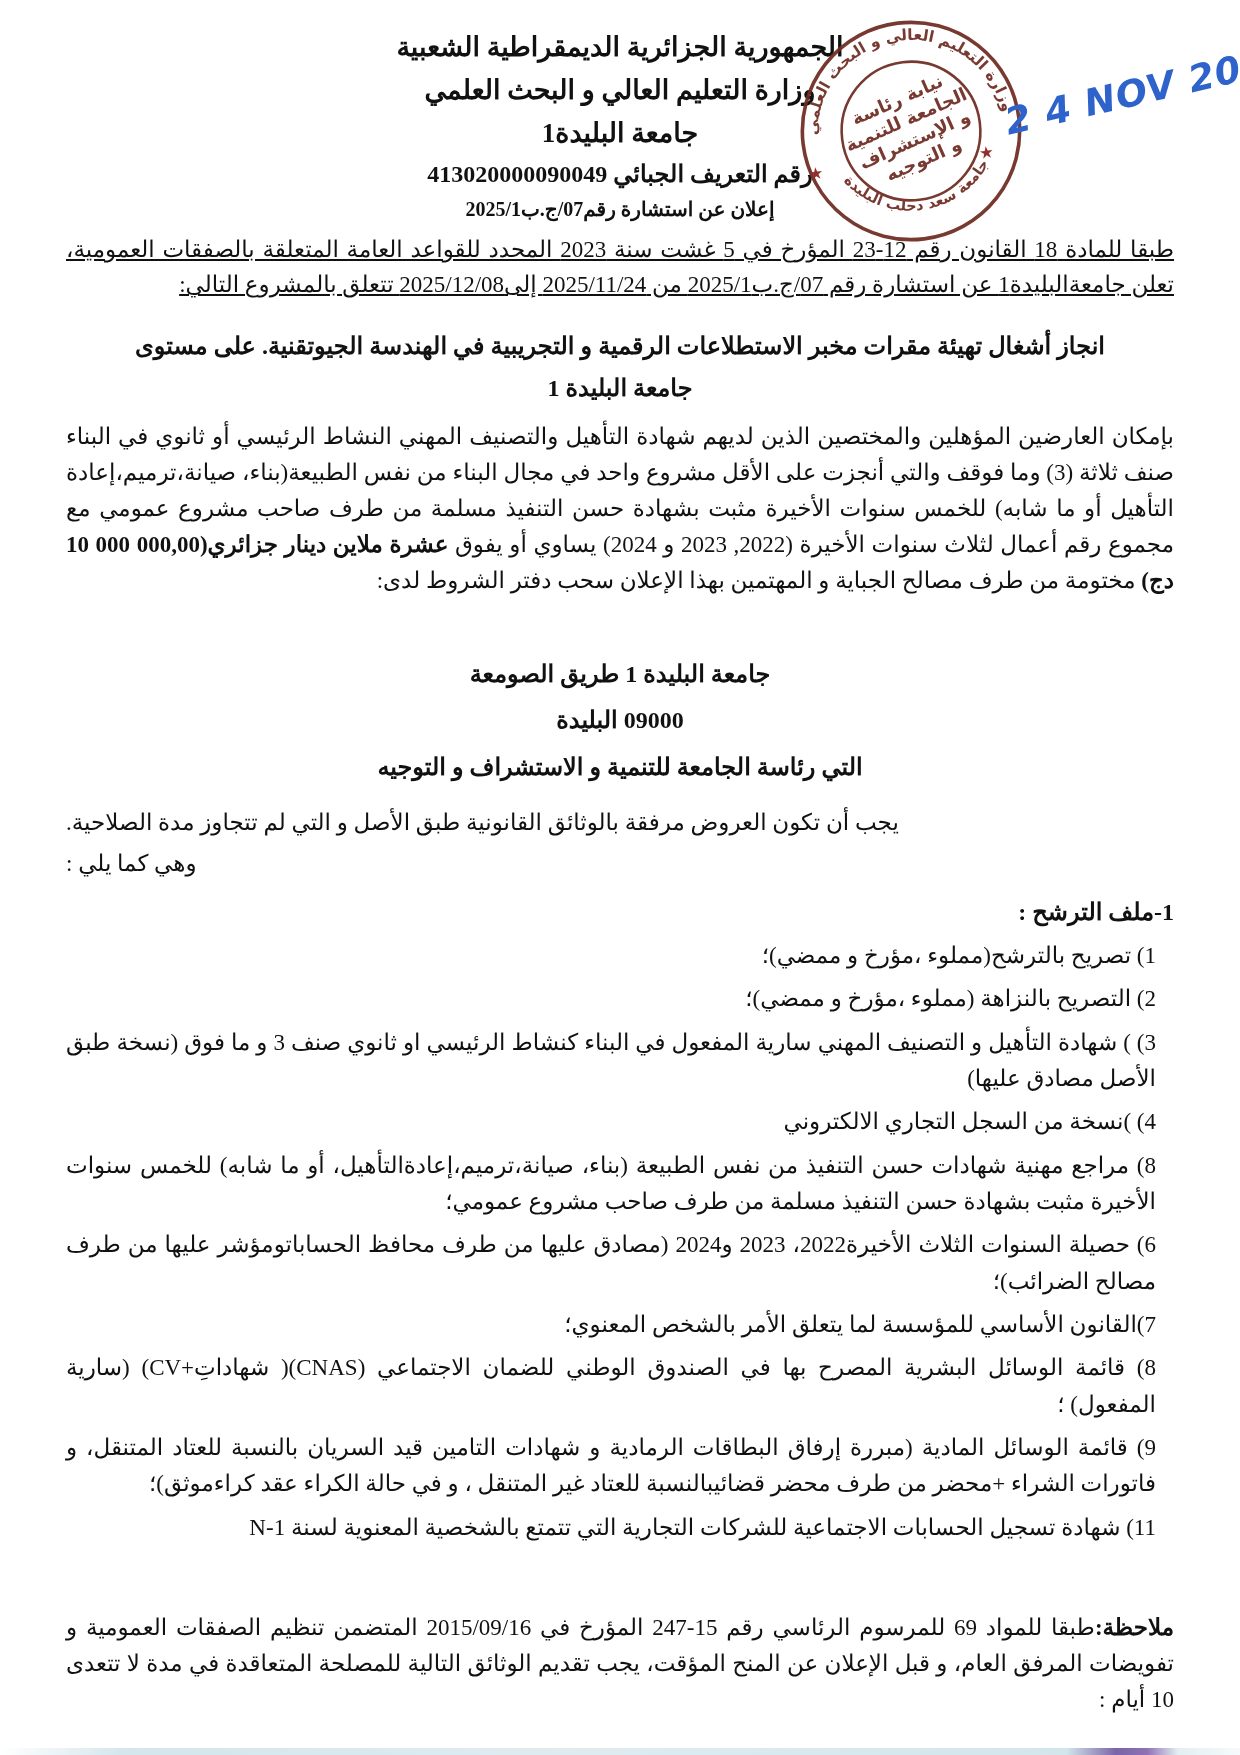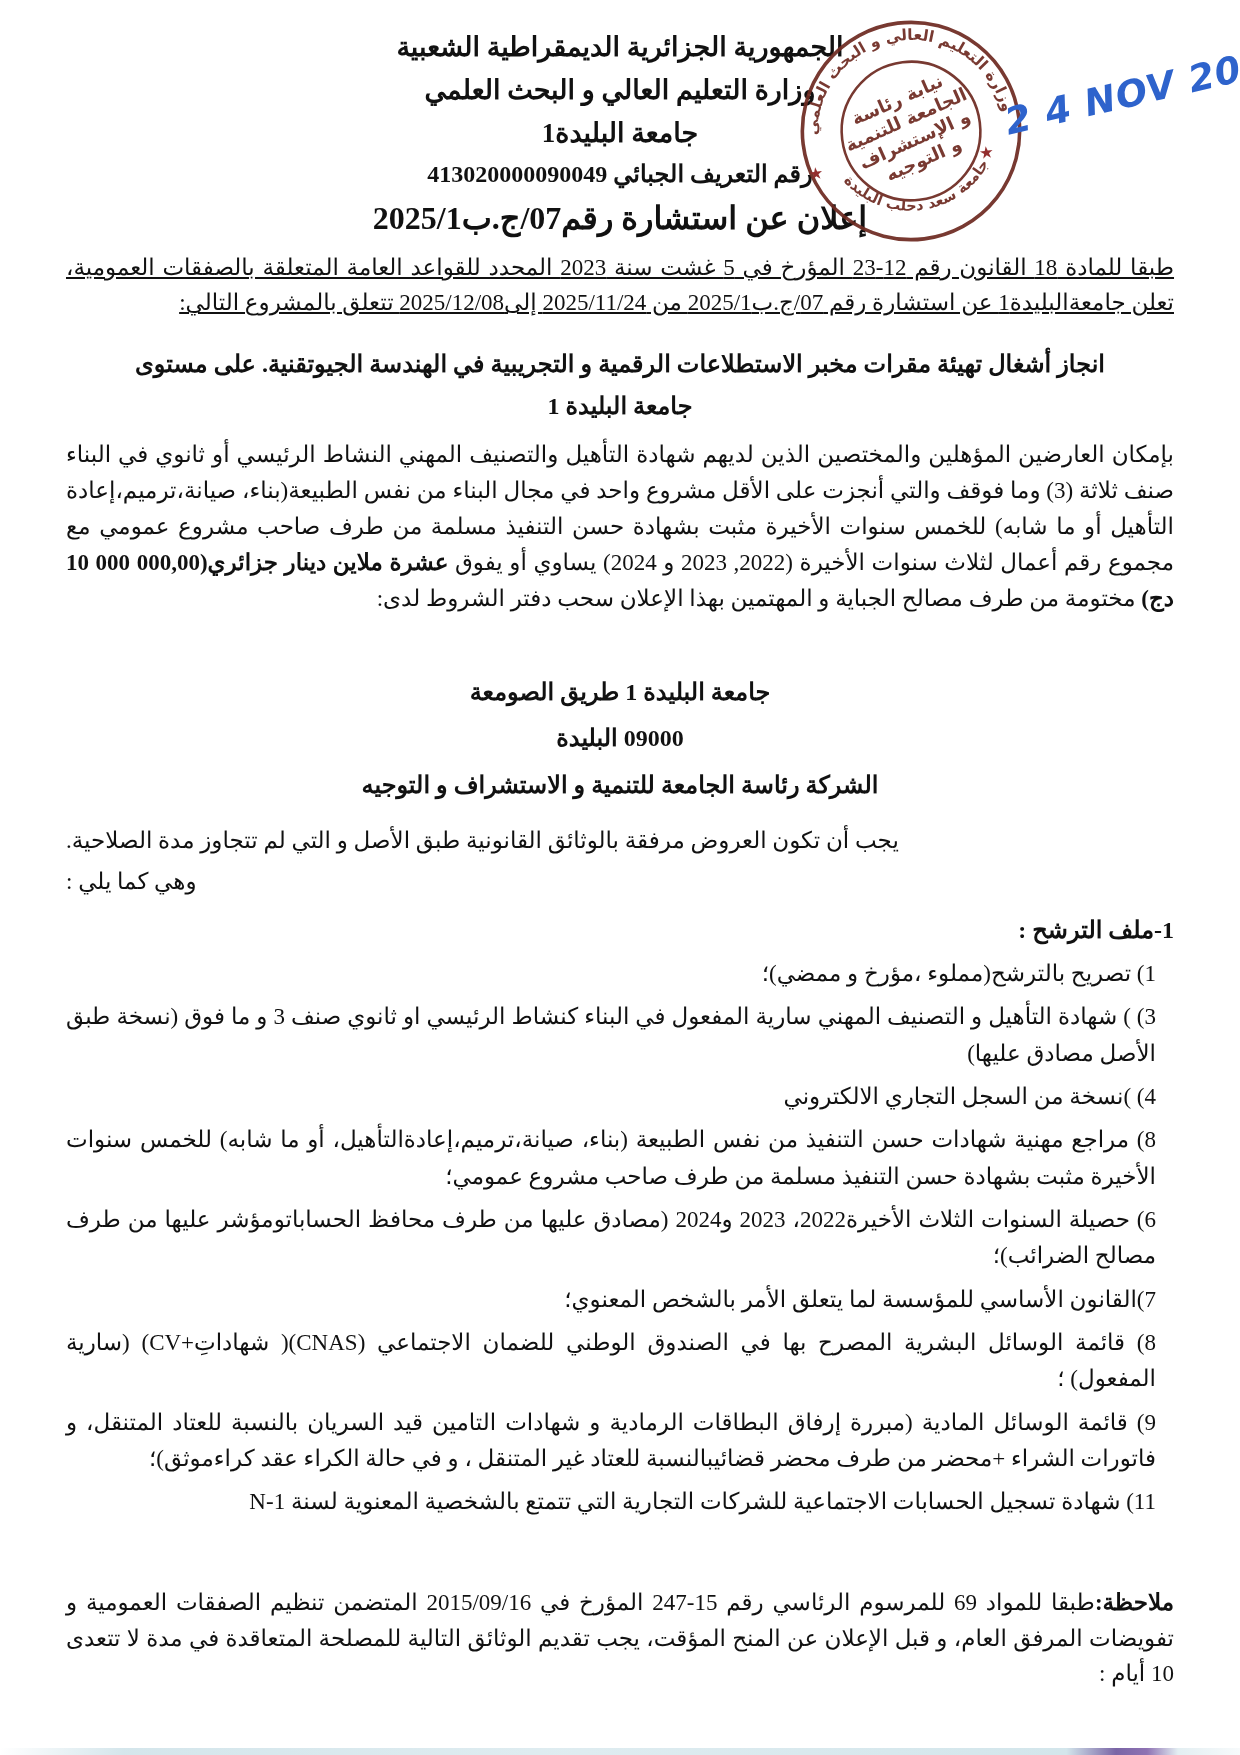--- a/index.html
+++ b/index.html
@@ -10,21 +10,21 @@
     background:#ffffff;
     font-family:"Liberation Serif","DejaVu Serif",serif;
     color:#111;
     direction:rtl;
     overflow:hidden;
   }
   .content{padding:26px 66px 0 66px;}
   .center{text-align:center;}
   .hdr-line{font-size:27px;font-weight:700;line-height:1.6;}
   .tax-line{font-size:24px;font-weight:700;line-height:1.5;}
-  .title-line{font-size:32px;font-weight:800;line-height:1.5;margin-top:2px;}
+  .title-line{font-size:20px;font-weight:800;line-height:1.5;margin-top:2px;}
   .para{font-size:23px;line-height:1.56;text-align:justify;text-align-last:right;}
   .intro{margin-top:8px;text-decoration:underline;}
   .project{font-size:24px;font-weight:800;line-height:1.75;margin-top:22px;}
   .elig{margin-top:10px;}
   .b{font-weight:800;}
   .ltr-num{direction:ltr;unicode-bidi:isolate;}
   .address{font-size:24px;font-weight:800;line-height:1.95;margin-top:52px;text-align:center;}
   .docs-intro{margin-top:14px;font-size:23px;line-height:1.6;text-align:left;}
   .docs-intro .second{margin-top:4px;}
   .list-heading{font-size:24px;font-weight:800;margin-top:10px;line-height:1.6;}
@@ -84,30 +84,31 @@
       <div>جامعة البليدة 1</div>
     </div>
 
     <div class="para elig">
       <span>بإمكان العارضين المؤهلين والمختصين الذين لديهم شهادة التأهيل والتصنيف المهني النشاط الرئيسي أو ثانوي في البناء صنف ثلاثة (3) وما فوقف والتي أنجزت على الأقل مشروع واحد  في مجال البناء من نفس الطبيعة(بناء، صيانة،ترميم،إعادة التأهيل أو ما شابه) للخمس سنوات الأخيرة مثبت بشهادة حسن التنفيذ مسلمة من طرف صاحب مشروع عمومي مع مجموع رقم أعمال لثلاث سنوات الأخيرة (2022, 2023 و 2024) يساوي أو يفوق </span><span class="b">عشرة ملاين دينار جزائري(</span><span class="b ltr-num">10 000 000,00</span><span class="b"> دج)</span><span> مختومة من طرف مصالح الجباية و المهتمين بهذا الإعلان سحب دفتر الشروط لدى:</span>
     </div>
 
     <div class="center address">
       <div>جامعة البليدة 1 طريق الصومعة</div>
       <div>09000 البليدة</div>
-      <div>الشركة رئاسة الجامعة للتنمية و الاستشراف و التوجيه</div>
+      <div>التي رئاسة الجامعة للتنمية و الاستشراف و التوجيه</div>
     </div>
 
     <div class="docs-intro">
       <div>يجب أن تكون العروض مرفقة بالوثائق القانونية طبق الأصل و التي لم تتجاوز مدة الصلاحية.</div>
       <div class="second">وهي كما يلي :</div>
     </div>
 
     <div class="list-heading">1-ملف الترشح :</div>
     <div class="doc-item">1)  تصريح بالترشح(مملوء ،مؤرخ و ممضي)؛</div>
+    <div class="doc-item">2)  التصريح بالنزاهة (مملوء ،مؤرخ و ممضي)؛</div>
     <div class="doc-item">3) ) شهادة التأهيل و التصنيف المهني سارية المفعول في البناء كنشاط الرئيسي او ثانوي صنف 3 و ما فوق (نسخة طبق الأصل مصادق عليها)</div>
     <div class="doc-item">4) )نسخة من السجل التجاري الالكتروني</div>
     <div class="doc-item">8) مراجع مهنية شهادات حسن التنفيذ من نفس الطبيعة (بناء، صيانة،ترميم،إعادةالتأهيل، أو ما شابه) للخمس سنوات الأخيرة مثبت بشهادة حسن التنفيذ مسلمة من طرف صاحب مشروع عمومي؛</div>
     <div class="doc-item">6) حصيلة السنوات الثلاث الأخيرة2022، 2023 و2024 (مصادق عليها من طرف محافظ الحساباتومؤشر عليها من طرف مصالح الضرائب)؛</div>
     <div class="doc-item">7)القانون الأساسي للمؤسسة لما يتعلق الأمر بالشخص المعنوي؛</div>
     <div class="doc-item">8) قائمة الوسائل البشرية المصرح بها في الصندوق الوطني للضمان الاجتماعي (CNAS)( شهاداتِ+CV) (سارية المفعول) ؛</div>
     <div class="doc-item">9) قائمة الوسائل المادية (مبررة إرفاق البطاقات الرمادية و شهادات التامين قيد السريان بالنسبة للعتاد المتنقل، و فاتورات الشراء +محضر من طرف محضر قضائيبالنسبة للعتاد غير المتنقل ، و في حالة الكراء عقد كراءموثق)؛</div>
     <div class="doc-item">11) شهادة تسجيل الحسابات الاجتماعية للشركات التجارية التي تتمتع بالشخصية المعنوية لسنة N-1</div>
 
     <div class="para note">

